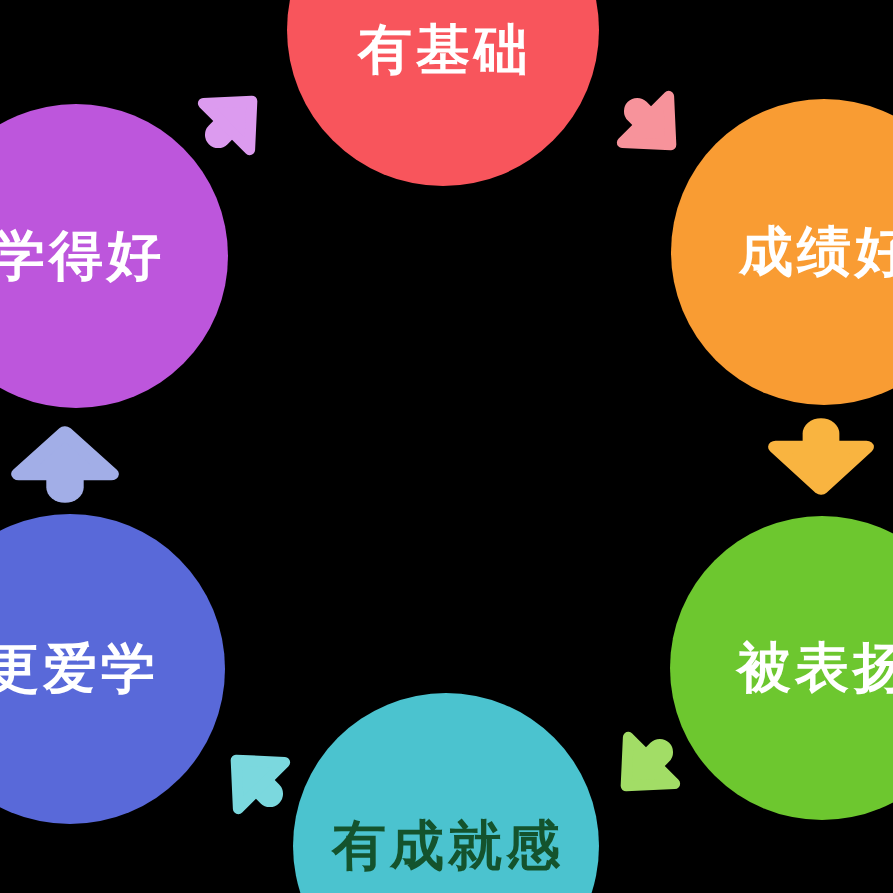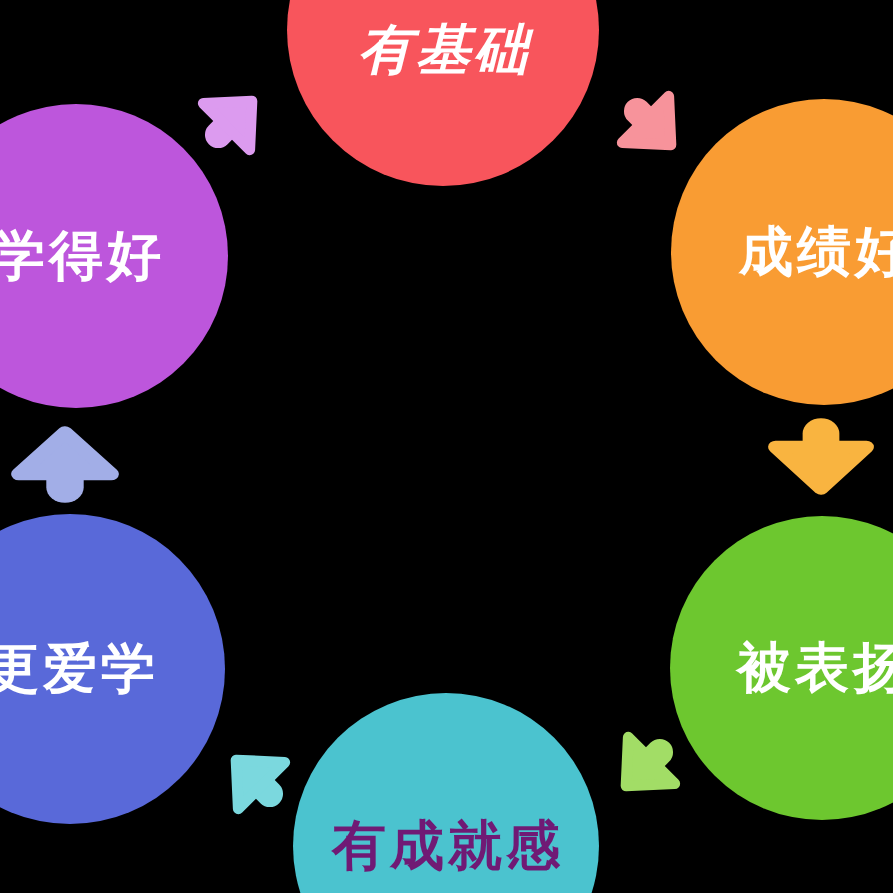--- a/index.html
+++ b/index.html
@@ -23,21 +23,21 @@
   .node-label {
     font-size: 54px;
     font-weight: 700;
     letter-spacing: 4px;
     white-space: nowrap;
     text-indent: 4px; 
   }
 
   
   .node-foundation   { left: 287px; top: -126px; width: 312px; height: 312px; }
-  .node-foundation .node-label { transform: translateY(20px); font-style: italic; }
+  .node-foundation .node-label { transform: translateY(20px); }
   .node-grades       { left: 671px; top: 99px;  width: 306px; height: 306px; }
   .node-praised      { left: 670px; top: 516px; width: 304px; height: 304px; }
   .node-achievement  { left: 293px; top: 693px; width: 306px; height: 306px; }
   .node-loves        { left: -85px; top: 514px; width: 310px; height: 310px; }
   .node-learns       { left: -76px; top: 104px; width: 304px; height: 304px; }
 
   .arrow {
     position: absolute;
   }
   .arrow svg { display: block; width: 100%; height: 100%; overflow: visible; }
@@ -60,21 +60,21 @@
 
   <div class="node node-grades" style="background-color: rgb(249, 156, 51);">
     <span class="node-label" style="color: rgb(255, 255, 255);">成绩好</span>
   </div>
 
   <div class="node node-praised" style="background-color: rgb(109, 199, 47);">
     <span class="node-label" style="color: rgb(255, 255, 255);">被表扬</span>
   </div>
 
   <div class="node node-achievement" style="background-color: rgb(75, 195, 207);">
-    <span class="node-label" style="color: #701a75;">有成就感</span>
+    <span class="node-label" style="color: #14532d;">有成就感</span>
   </div>
 
   <div class="node node-loves" style="background-color: rgb(89, 105, 217);">
     <span class="node-label" style="color: rgb(255, 255, 255);">更爱学</span>
   </div>
 
   <div class="node node-learns" style="background-color: rgb(189, 86, 220);">
     <span class="node-label" style="color: rgb(255, 255, 255);">学得好</span>
   </div>
 

